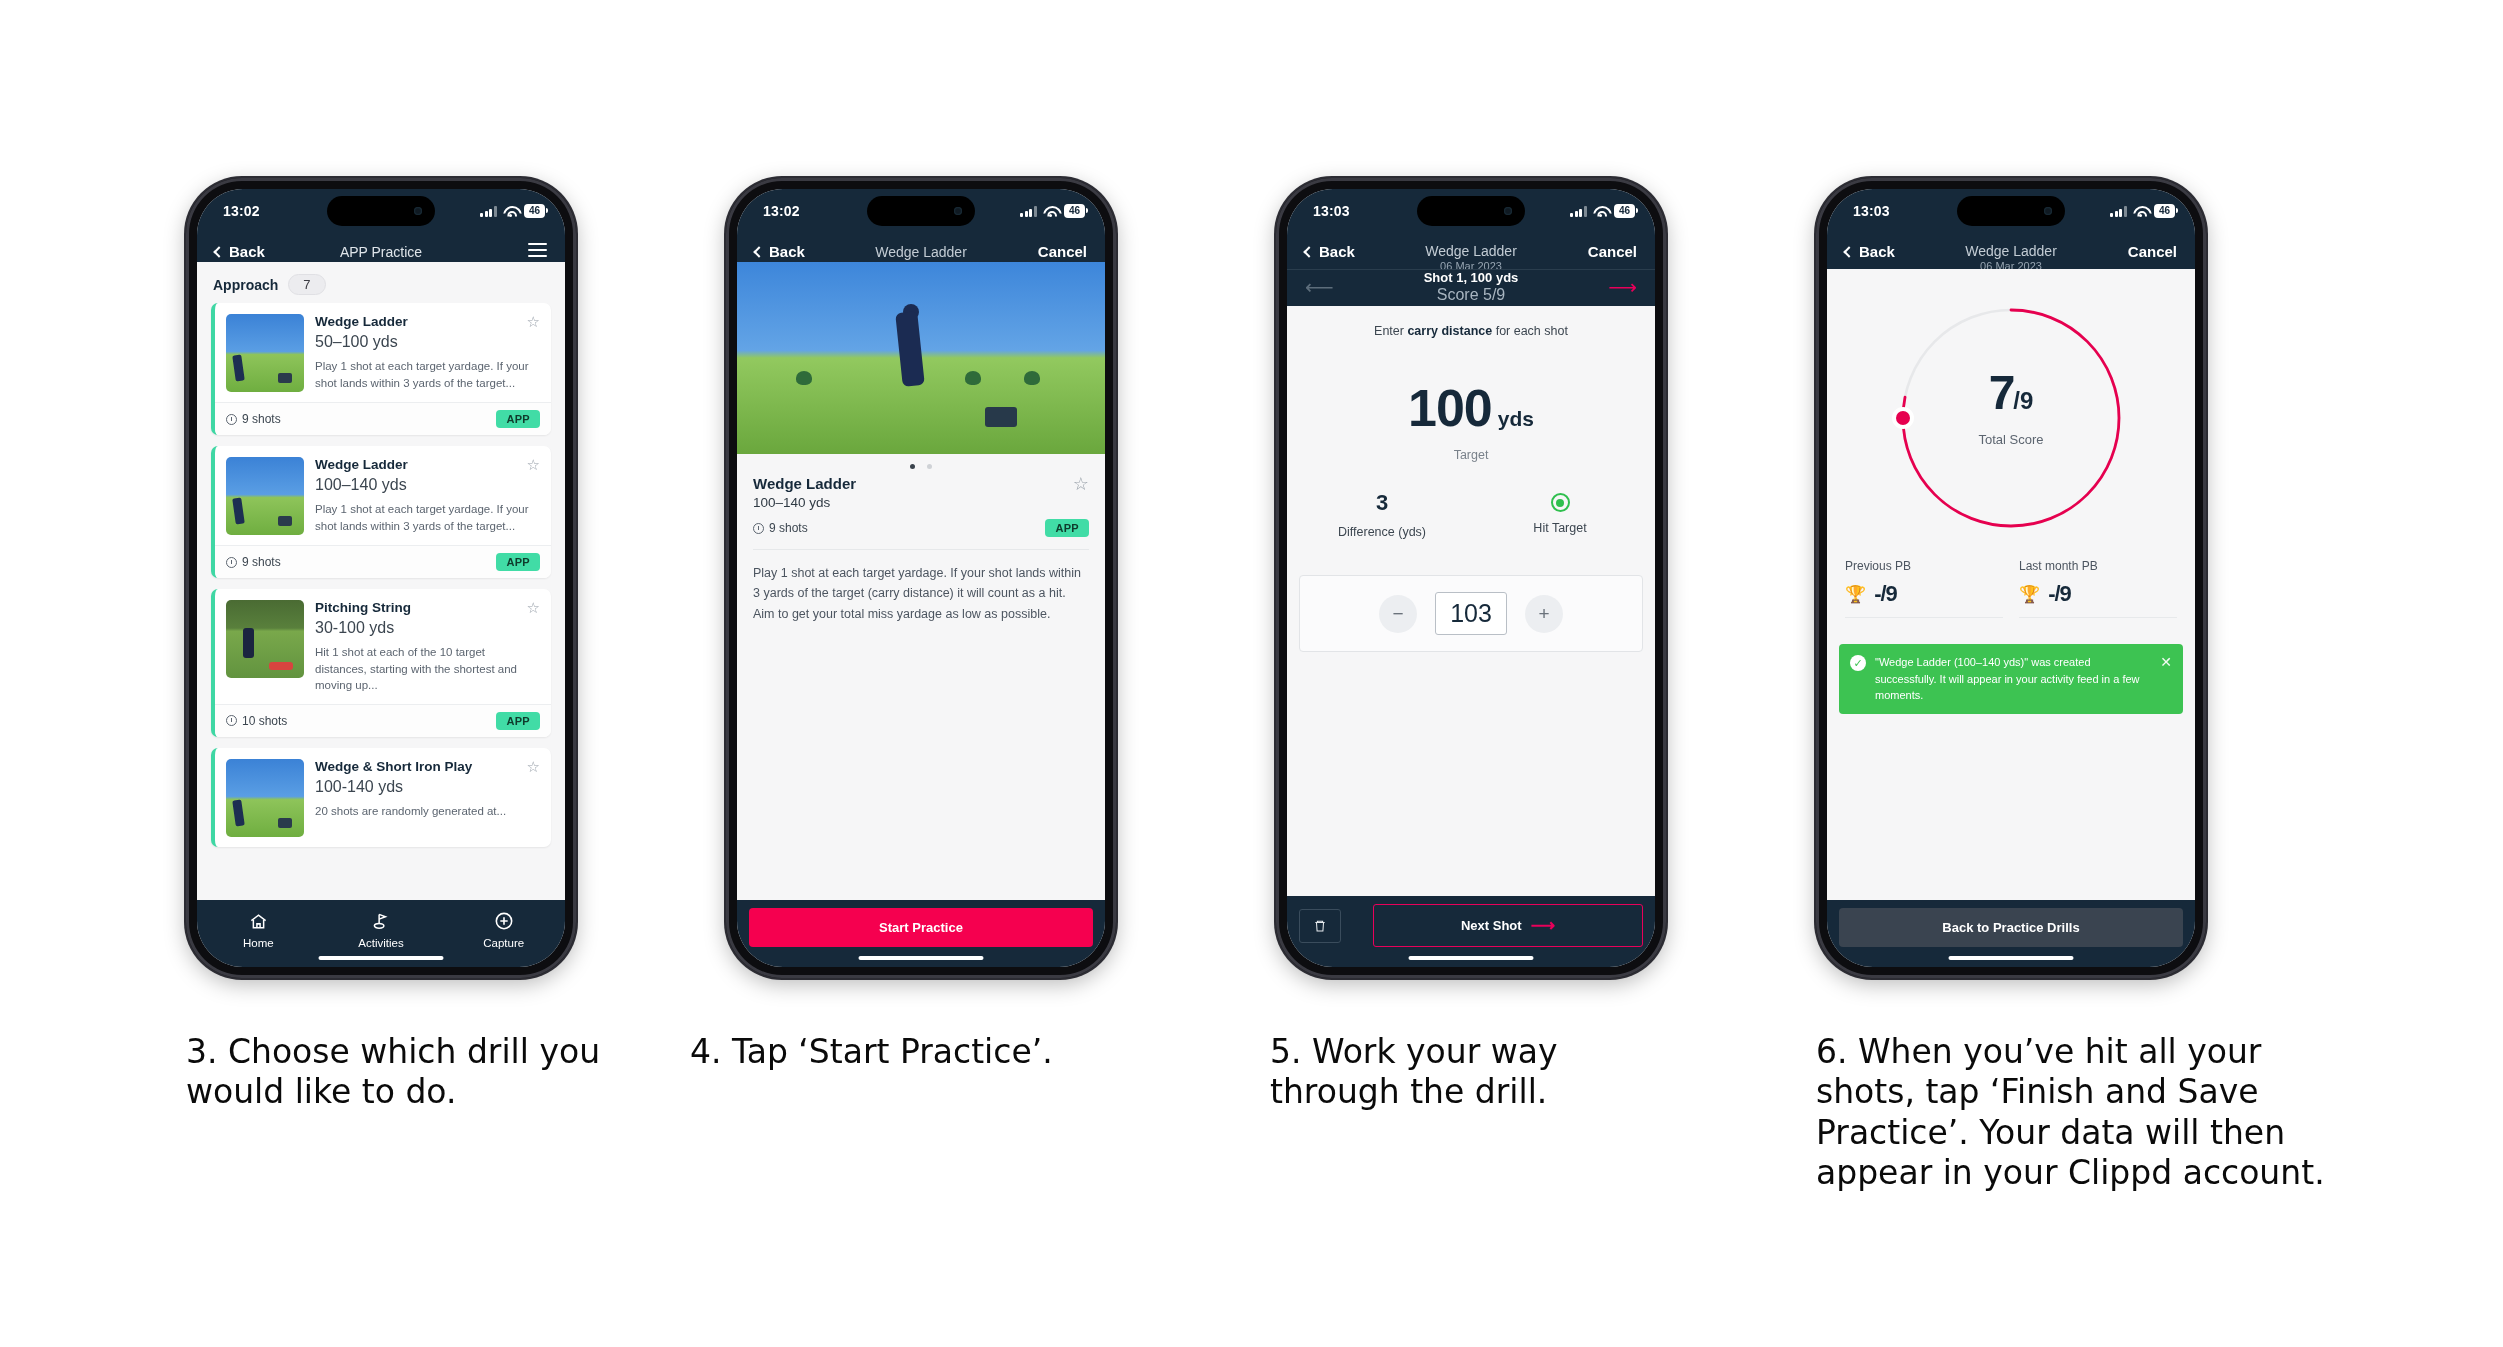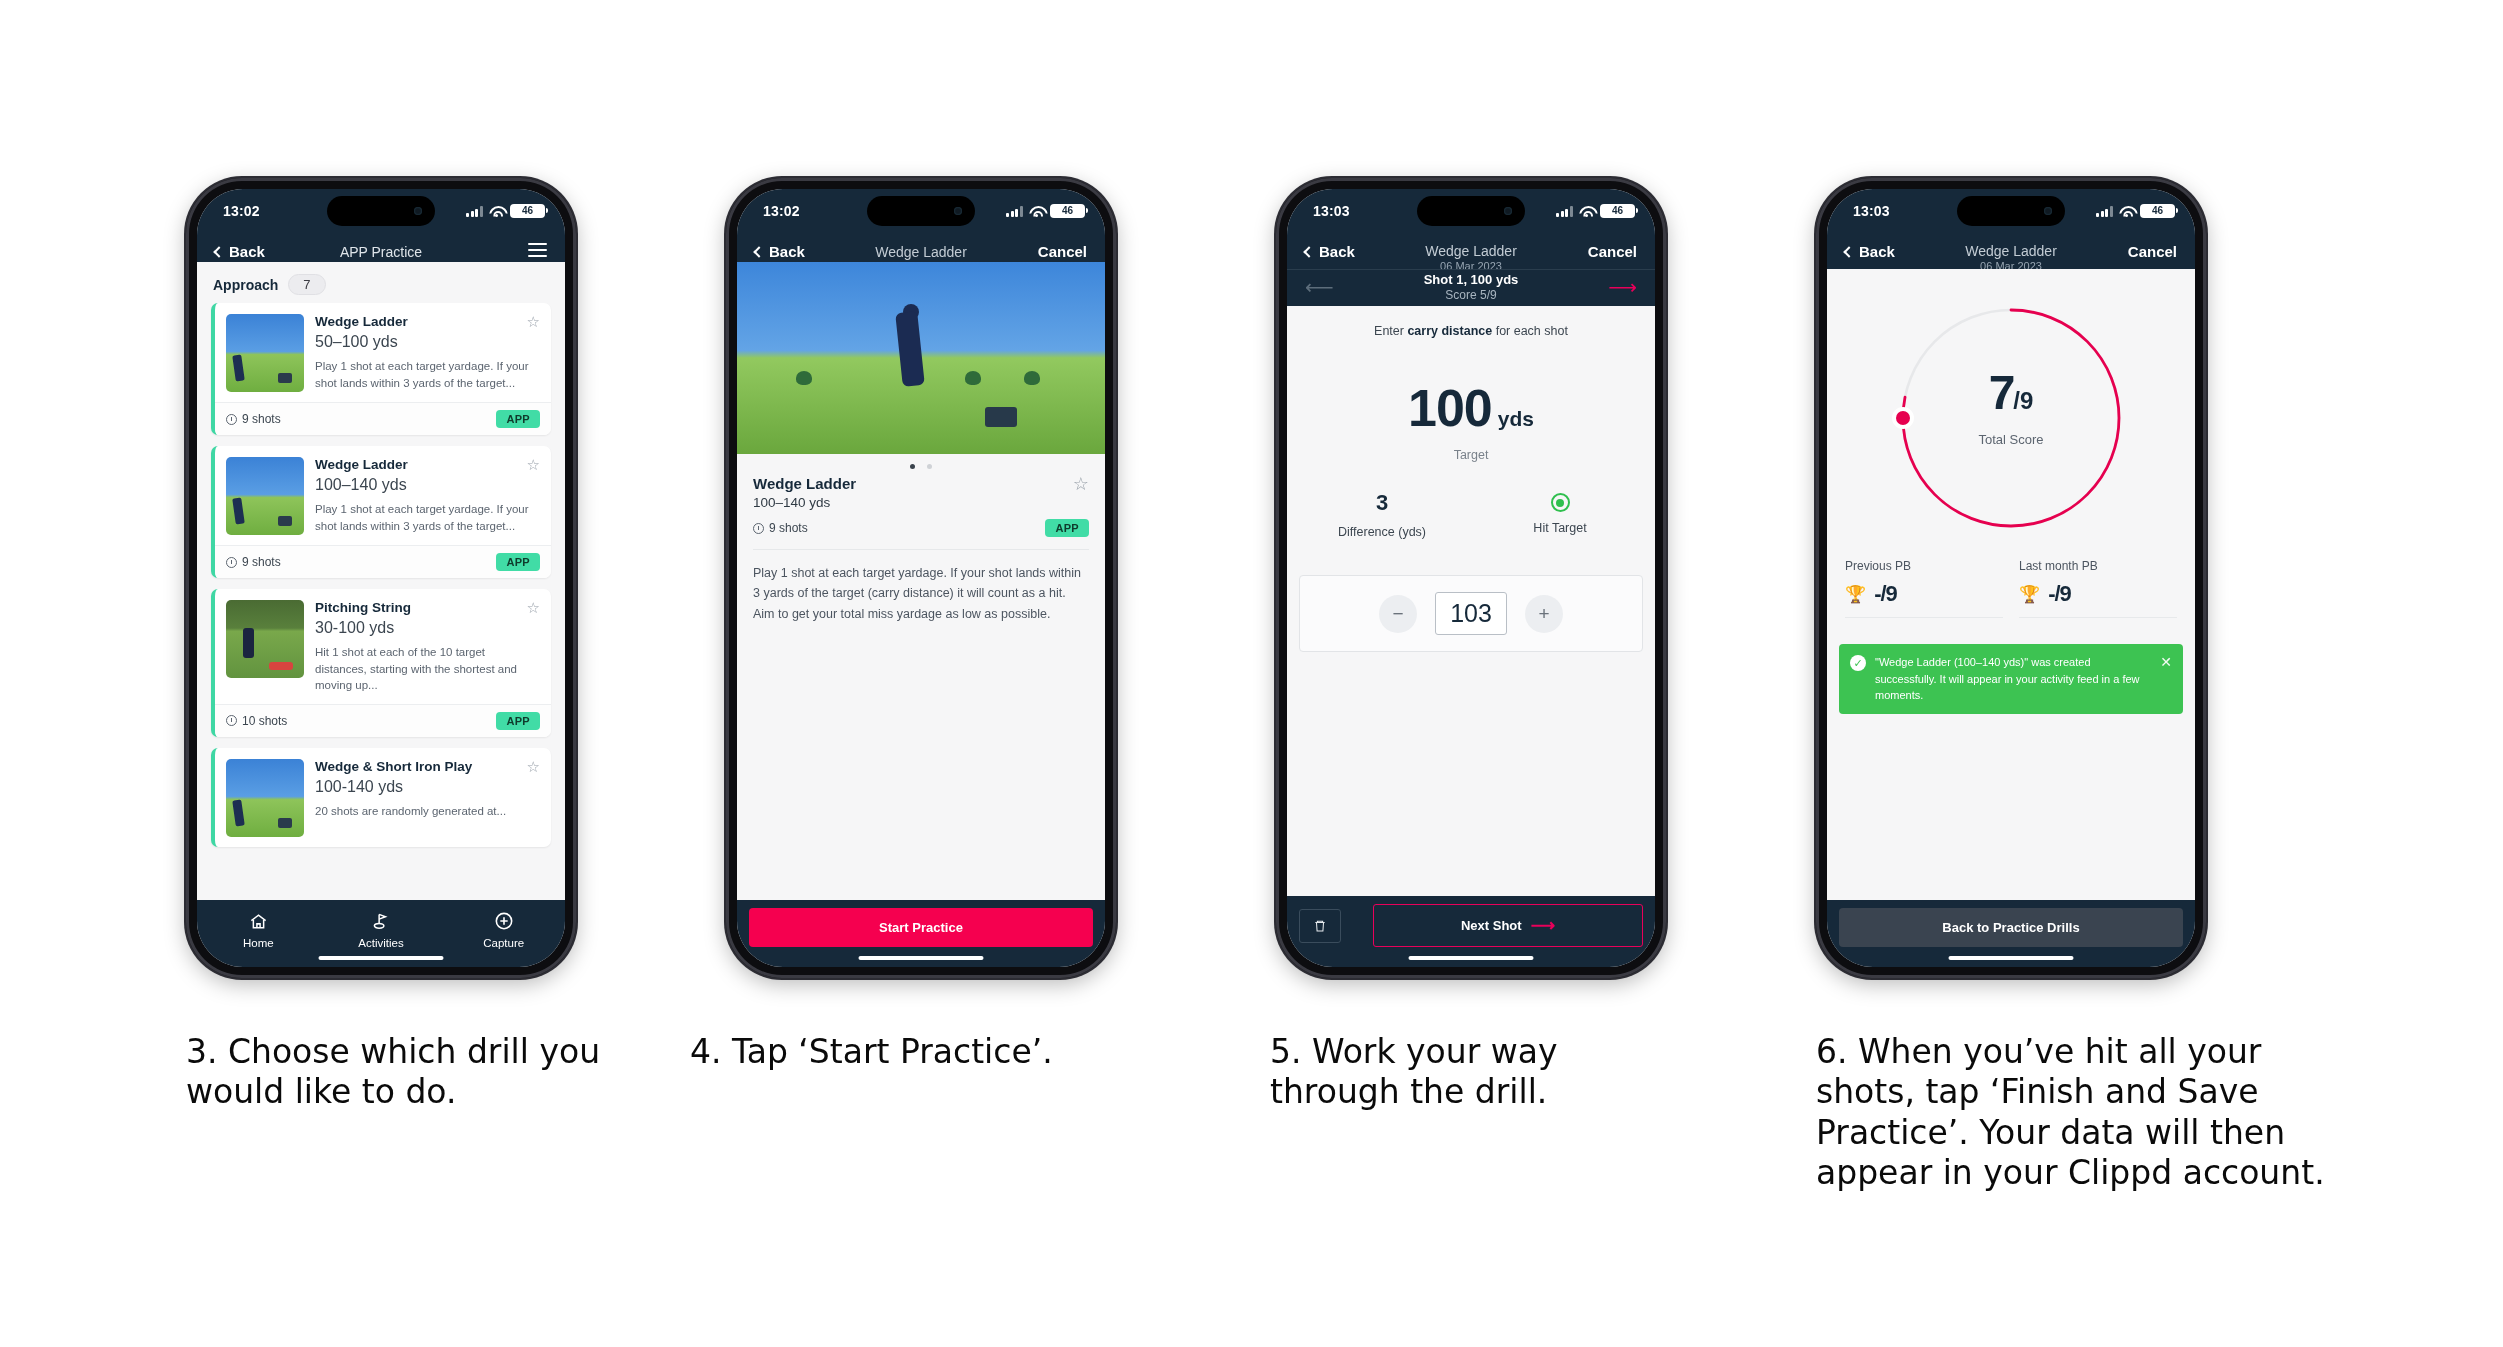--- a/index.html
+++ b/index.html
@@ -52,21 +52,21 @@
   .bars i{ display:block; width:3px; background:#fff; border-radius:1px;}
   .bars i:nth-child(1){height:4px}.bars i:nth-child(2){height:6px}
   .bars i:nth-child(3){height:8px}.bars i:nth-child(4){height:11px;background:#7d8993}
   .wifi { width:15px;height:11px; position:relative; }
   .wifi::before{content:"";position:absolute;left:0;top:0;width:15px;height:15px;
     border:2.2px solid #fff;border-radius:50%;clip-path:polygon(0 0,100% 0,100% 42%,0 42%);}
   .wifi::after{content:"";position:absolute;left:4.5px;top:5px;width:6px;height:6px;
     border:2.2px solid #fff;border-radius:50%;clip-path:polygon(0 0,100% 0,100% 60%,0 60%);}
   .wifi b{position:absolute;left:6px;top:8.5px;width:3px;height:3px;background:#fff;border-radius:50%;}
   .batt { background:#fff; color:#16293a; font-size:10px; font-weight:800;
-    border-radius:4px; padding:1px 12px; line-height:1.15; position:relative;text-align:right;}
+    border-radius:4px; padding:1px 5px; line-height:1.15; position:relative;text-align:right;}
   .batt::after{content:"";position:absolute;right:-3px;top:4px;width:2px;height:5px;
     background:#fff;border-radius:0 2px 2px 0;}
 
   
   .navbar {
     background:#16293a; color:#fff; flex:0 0 auto;
     display:flex; padding: 10px 18px 2px;
     position: relative;
   }
   .nav-back { display:flex;align-items:center;gap:6px;font-size:15px;font-weight:600;color:#fff;}
@@ -80,21 +80,21 @@
   .nav-hamburger { margin-left:auto; width:19px; display:flex;flex-direction:column;gap:4px;}
   .nav-hamburger span{display:block;height:2px;background:#fff;border-radius:2px;}
 
   
   .shotbar {
     background:#16293a; border-top:1px solid #2a3d4d;
     display:flex;align-items:center;padding:7px 18px 9px; position:relative; flex:0 0 auto;
   }
   .shotbar .mid{ position:absolute;left:50%;transform:translateX(-50%);text-align:center;}
   .shotbar .m1{font-size:13px;font-weight:700;color:#fff;}
-  .shotbar .m2{font-size:12px;color:#a8b5c0;margin-top:1px;}
+  .shotbar .m2{font-size:16px;color:#a8b5c0;margin-top:1px;}
   .arrow-l, .arrow-r { font-size:20px; line-height:1; font-weight:400;}
   .arrow-l{color:#5d6d7b;} .arrow-r{color:#e8005a; margin-left:auto;}
 
   
   .body { flex:1 1 auto; overflow:hidden; background:#f6f6f7; position:relative;}
 
   
   .section-head { display:flex;align-items:center;gap:10px;padding:12px 16px 8px;}
   .section-head .lbl{font-size:14px;font-weight:600;color:#16293a;}
   .pill { background:#ececef; border:1px solid #e0e0e4; border-radius:20px;

